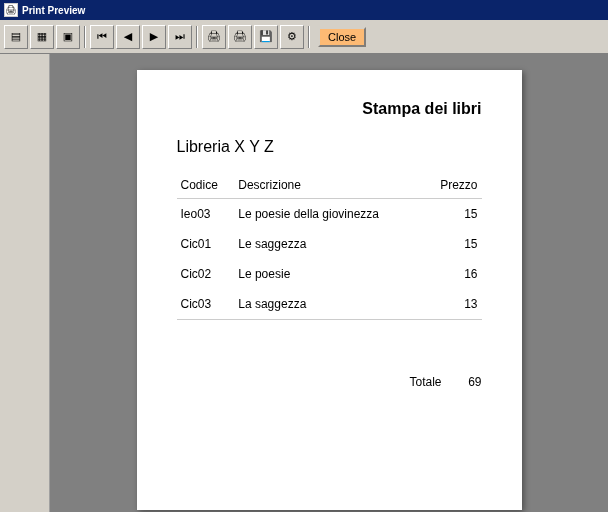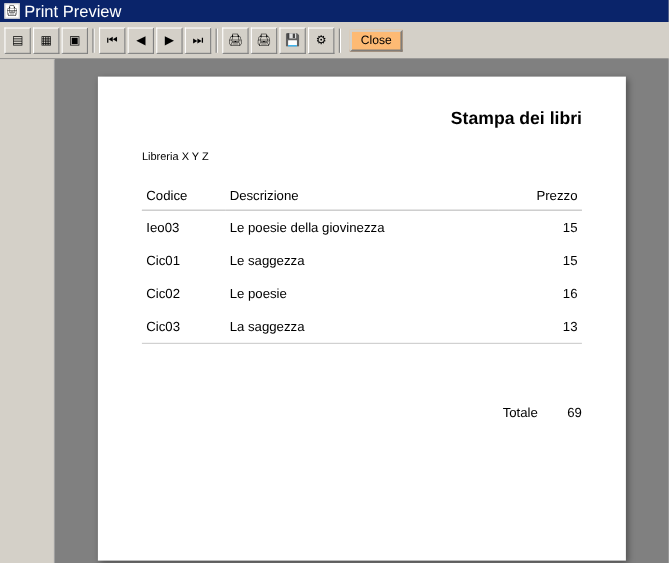--- a/index.html
+++ b/index.html
@@ -15,21 +15,21 @@
       padding: 0 4px;
       gap: 4px;
     }
     .title-bar-icon {
       width: 14px; height: 14px;
       background: #fff;
       border: 1px solid #ccc;
       display: flex; align-items: center; justify-content: center;
       font-size: 9px; color: #000;
     }
-    .title-bar-text { font-size: 15px; font-weight: normal; color: white; }
+    .title-bar-text { font-size: 10px; font-weight: bold; color: white; }
 
     
     .toolbar {
       background: #d4d0c8;
       border-bottom: 1px solid #808080;
       height: 34px;
       display: flex;
       align-items: center;
       padding: 2px 4px;
       gap: 2px;
@@ -79,36 +79,36 @@
       background: #808080;
       overflow: auto;
       padding: 16px;
       display: flex;
       justify-content: center;
     }
 
     
     .paper {
       background: white;
-      width: 480px;
+      width: 385px;
       min-height: 440px;
       box-shadow: 2px 2px 6px rgba(0,0,0,0.4);
       padding: 30px 40px;
       position: relative;
     }
 
     .report-title {
       text-align: right;
       font-size: 16px;
       font-weight: bold;
       margin-bottom: 20px;
     }
 
     .library-name {
-      font-size: 10px;
+      font-size: 16px;
       margin-bottom: 16px;
     }
 
     .report-table {
       width: 100%;
       border-collapse: collapse;
       font-size: 12px;
     }
 
     .report-table th {

